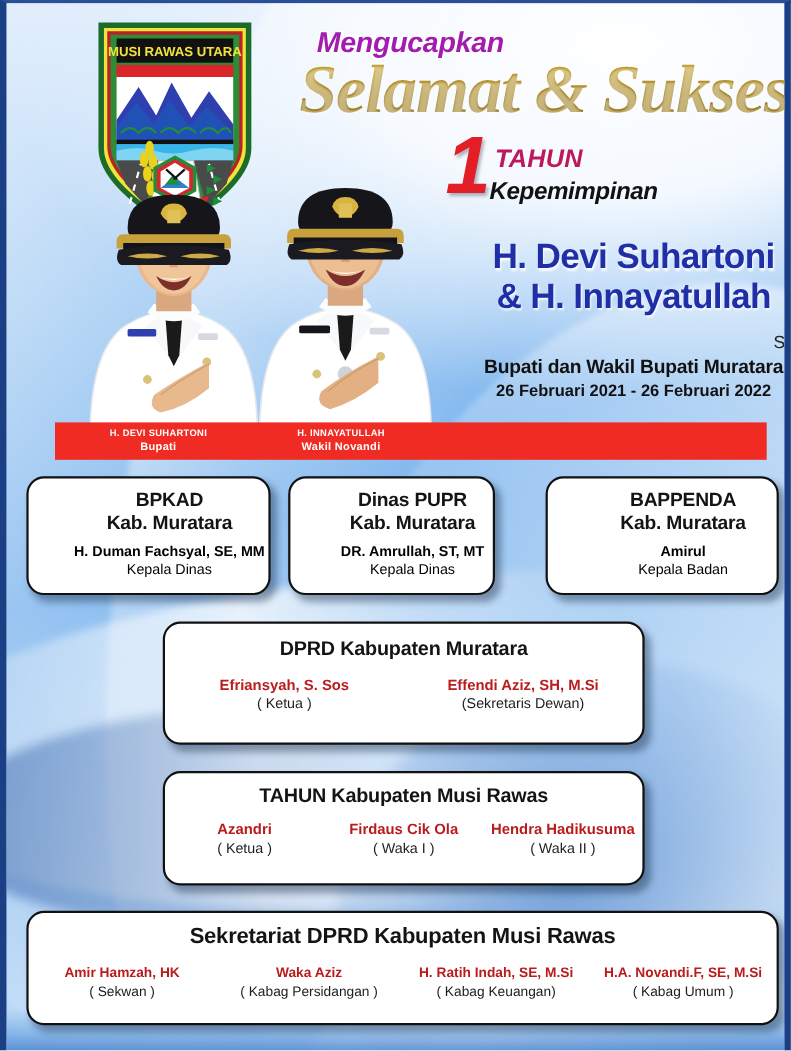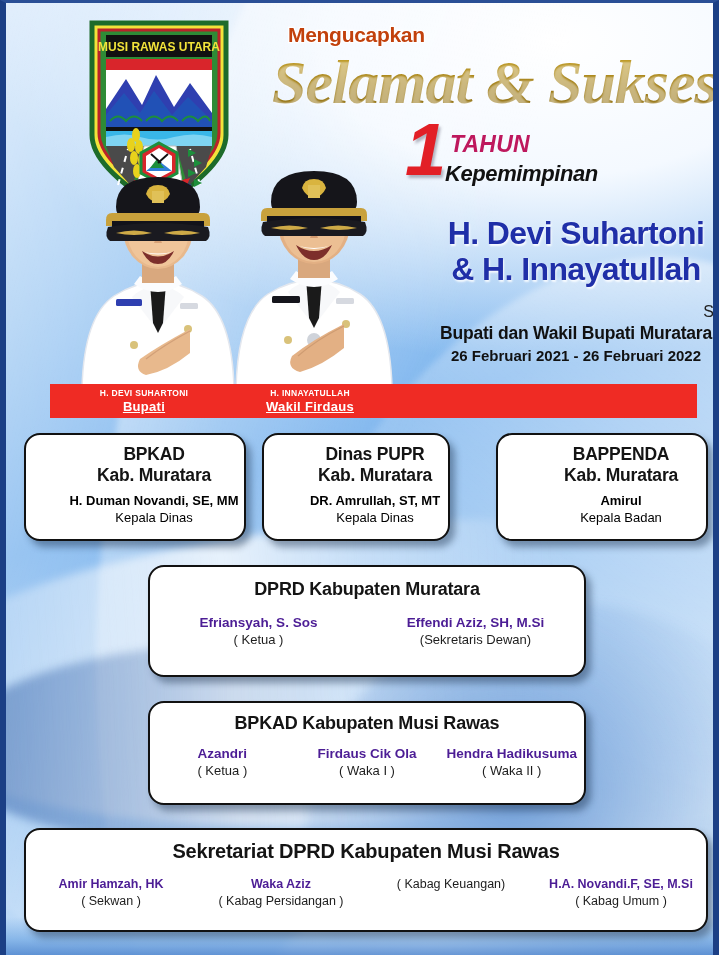--- a/index.html
+++ b/index.html
@@ -70,29 +70,29 @@
 
   
   .redbar{
     position:absolute; left:0; top:381px; width:100%; height:34px;
     background:#ef2b24;
   }
   .redbar .nm{
     position:absolute; top:3px; text-align:center; color:#fff;
     font-size:8.5px; font-weight:700; letter-spacing:.3px; line-height:13px;
   }
-  .redbar .nm .role{ display:block; font-weight:600; font-size:13px;text-decoration:underline; }
+  .redbar .nm .role{ display:block; font-weight:600; font-size:10px; }
   .nm1{ left:6px; width:176px; }
   .nm2{ left:160px; width:200px; }
 
   
   .mengucapkan{
     position:absolute; left:238px; top:20px;
-    font-size:21px; font-weight:700; 
-    color:#c2410c;
+    font-size:26px; font-weight:700; font-style:italic;
+    color:#a21caf;
     letter-spacing:-.3px;
     -webkit-text-stroke:2.6px #ffffff;
     paint-order:stroke fill;
     text-shadow:0 1px 0 rgba(255,255,255,.9);
   }
   .selamat{
     position:absolute; left:222px; top:48px;
     font-family:"Liberation Serif", serif;
     font-size:62px; font-weight:700; font-style:italic;
     color:#a9881d;
@@ -163,21 +163,21 @@
   .c2{ left:256px; width:188px; }
   .c3{ left:490px; width:212px; }
   .r1 .title{ font-size:17.5px; }
   .r1 .nm{ font-size:13px; font-weight:800; margin-top:7px; }
   .r1 .role{ font-size:13px; font-weight:400; margin-top:2px; }
 
   
   .c4{ left:142px; top:562px; width:438px; height:112px; padding-top:12px; }
   .cols{ display:flex; width:100%; margin-top:14px; }
   .col{ flex:1 1 0; text-align:center; padding:0 4px; }
-  .col .pn{ font-size:13.5px; font-weight:800; color:#4c1d95; line-height:17px; }
+  .col .pn{ font-size:13.5px; font-weight:800; color:#b91c1c; line-height:17px; }
   .col .pr{ font-size:13px; font-weight:500; color:#1d1d1d; line-height:17px; }
 
   
   .c5{ left:142px; top:698px; width:438px; height:104px; padding-top:10px; }
   .c5 .cols{ margin-top:11px;align-items:flex-end; }
 
   
   .c6{ left:18px; top:825px; width:684px; height:104px; padding-top:11px; }
   .c6 .title{ font-size:20px; }
   .c6 .cols{ margin-top:14px; }
@@ -338,21 +338,21 @@
       </div>
     </div>
 
     <div class="redbar">
       <div class="nm nm1">
         <span>H. DEVI SUHARTONI</span>
         <span class="role">Bupati</span>
       </div>
       <div class="nm nm2">
         <span>H. INNAYATULLAH</span>
-        <span class="role">Wakil Firdaus</span>
+        <span class="role">Wakil Novandi</span>
       </div>
     </div>
 
     <div class="mengucapkan">Mengucapkan</div>
     <div class="selamat">Selamat &amp; Sukses</div>
     <div class="one">1</div>
     <div class="tahun">TAHUN</div>
     <div class="kepemimpinan">Kepemimpinan</div>
 
     <div class="names">
@@ -360,21 +360,21 @@
       <div>&amp; H. Innayatullah</div>
     </div>
     <div class="sebagai">Sebagai</div>
     <div class="jabatan">Bupati dan Wakil Bupati Muratara</div>
     <div class="periode">26 Februari 2021  -  26 Februari 2022</div>
   </div>
 
   <div class="card r1 c1">
     <div class="title">BPKAD</div>
     <div class="title">Kab. Muratara</div>
-    <div class="nm">H. Duman Novandi, SE, MM</div>
+    <div class="nm">H. Duman Fachsyal, SE, MM</div>
     <div class="role">Kepala Dinas</div>
   </div>
 
   <div class="card r1 c2">
     <div class="title">Dinas PUPR</div>
     <div class="title">Kab. Muratara</div>
     <div class="nm">DR. Amrullah, ST, MT</div>
     <div class="role">Kepala Dinas</div>
   </div>
 
@@ -393,21 +393,21 @@
         <div class="pr">( Ketua )</div>
       </div>
       <div class="col">
         <div class="pn">Effendi Aziz, SH, M.Si</div>
         <div class="pr">(Sekretaris Dewan)</div>
       </div>
     </div>
   </div>
 
   <div class="card c5">
-    <div class="title">BPKAD Kabupaten Musi Rawas</div>
+    <div class="title">TAHUN Kabupaten Musi Rawas</div>
     <div class="cols">
       <div class="col">
         <div class="pn">Azandri</div>
         <div class="pr">( Ketua )</div>
       </div>
       <div class="col">
         <div class="pn">Firdaus Cik Ola</div>
         <div class="pr">( Waka I )</div>
       </div>
       <div class="col">
@@ -422,20 +422,21 @@
     <div class="cols">
       <div class="col">
         <div class="pn">Amir Hamzah, HK</div>
         <div class="pr">( Sekwan )</div>
       </div>
       <div class="col">
         <div class="pn">Waka Aziz</div>
         <div class="pr">( Kabag Persidangan )</div>
       </div>
       <div class="col">
+        <div class="pn">H. Ratih Indah, SE, M.Si</div>
         <div class="pr">( Kabag Keuangan)</div>
       </div>
       <div class="col">
         <div class="pn">H.A. Novandi.F, SE, M.Si</div>
         <div class="pr">( Kabag Umum )</div>
       </div>
     </div>
   </div>
 
 </div>

